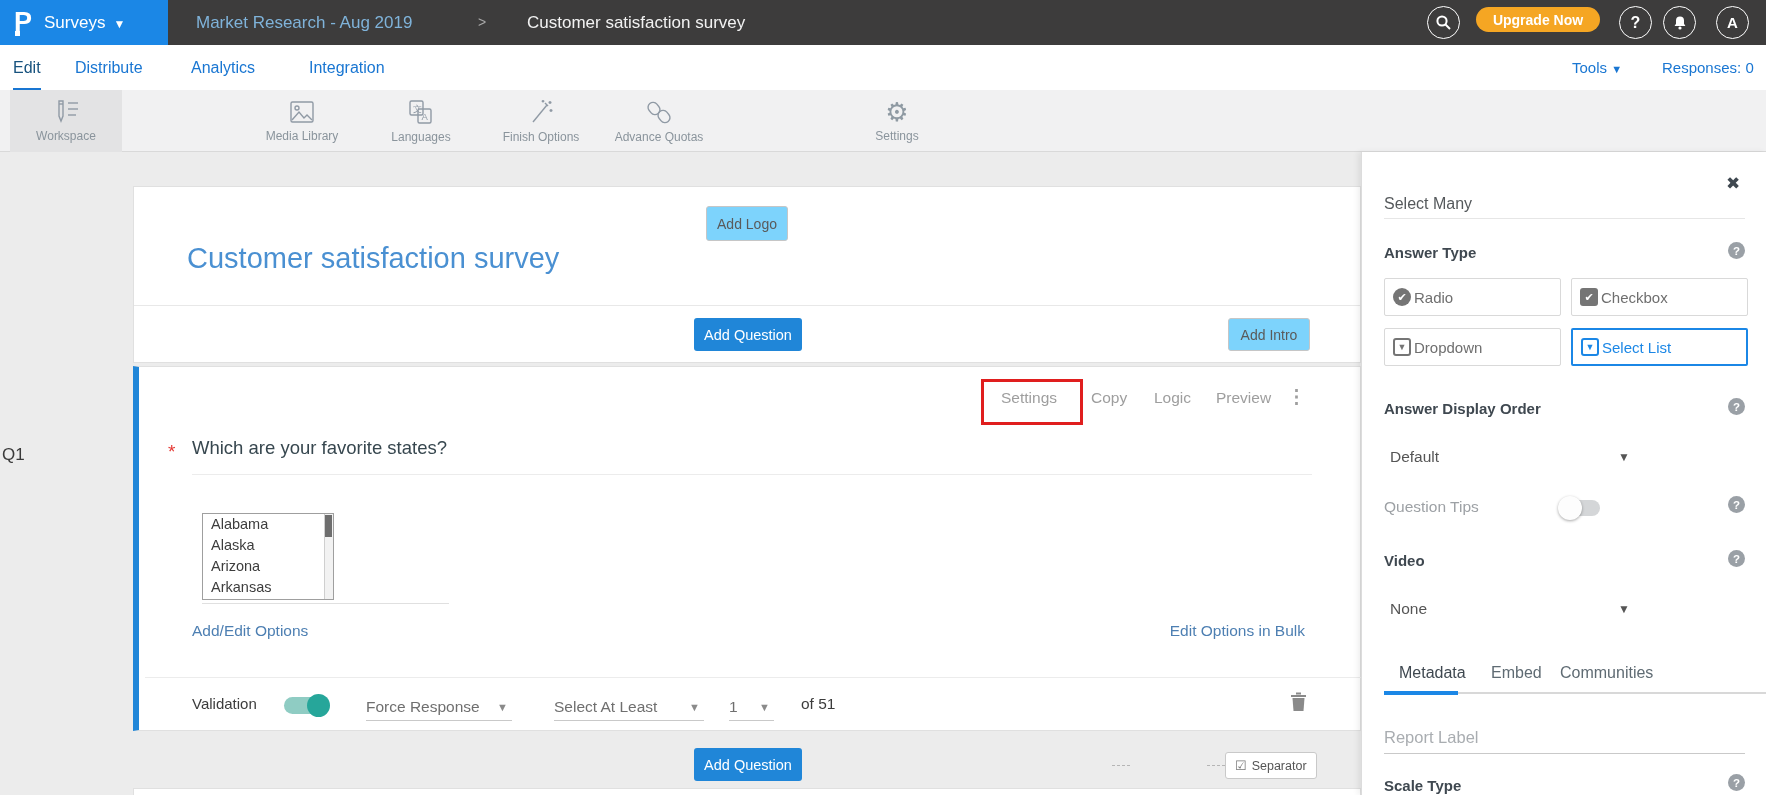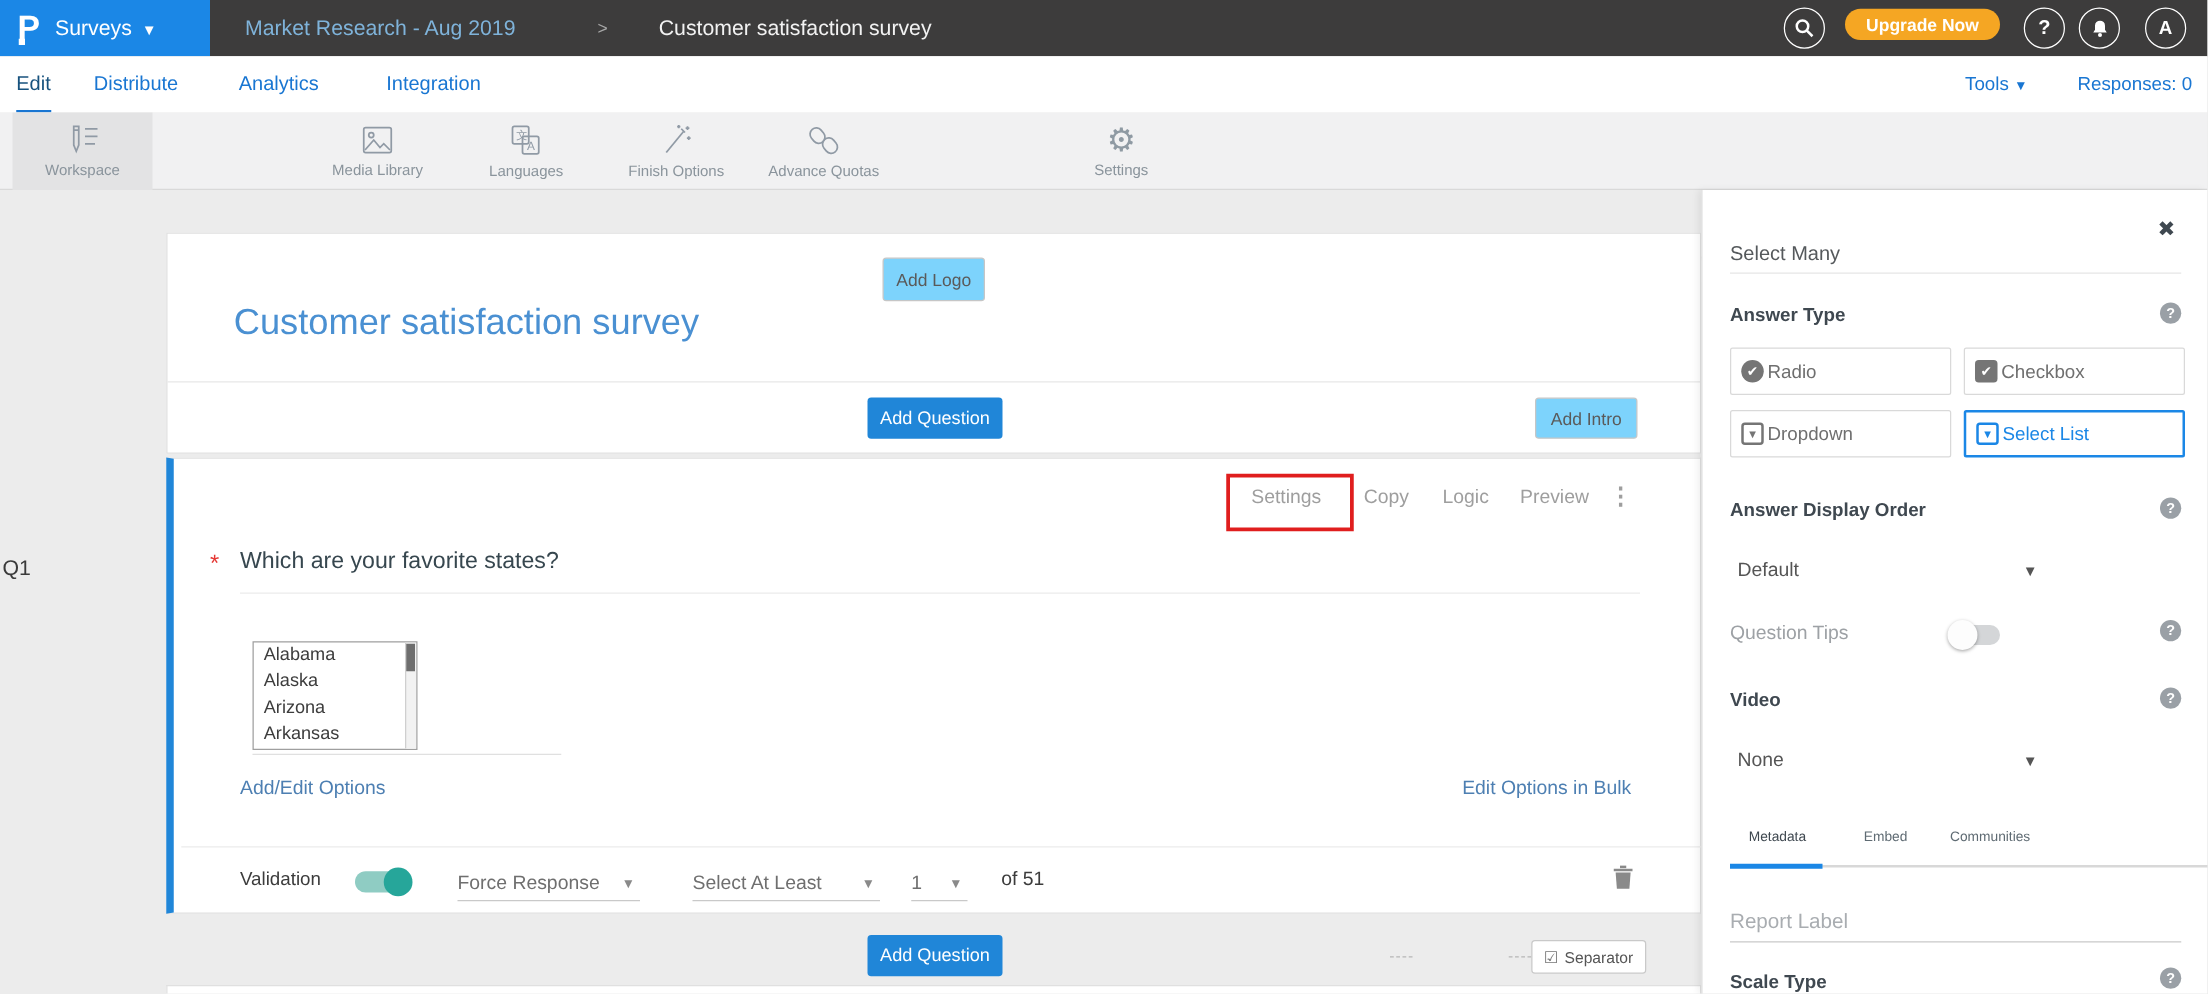--- a/index.html
+++ b/index.html
@@ -85,21 +85,21 @@
   .at-btn.selected { border:2px solid #1b87e6; color:#1b87e6; }
   .at-ic { width:18px; height:18px; border-radius:50%; background:#757575; color:#fff; font-size:11px; display:flex; align-items:center; justify-content:center; flex:none; }
   .at-ic.square { border-radius:3px; }
   .at-ic.outline { background:#fff; border:2px solid #757575; color:#757575; border-radius:3px; font-size:9px; }
   .at-ic.outline.blue { border-color:#1b87e6; color:#1b87e6; }
   .p-dd { left:28px; width:240px; height:26px; display:flex; align-items:center; justify-content:space-between; cursor:pointer; }
   .p-dd .dd-text { font-size:15.5px; color:#555; }
   .p-dd .dd-caret { font-size:12px; color:#555; }
   .toggle-off { width:40px; height:16px; background:#d4d6d8; border-radius:8px; cursor:pointer; }
   .toggle-off .knob { position:absolute; left:-2px; top:-4px; width:24px; height:24px; background:#fdfdfd; border-radius:50%; box-shadow:0 1px 3px rgba(0,0,0,0.35); }
-  .p-tab { top:512px; font-size:11px; color:#5f6b73; cursor:pointer; }
+  .p-tab { top:512px; font-size:16px; color:#5f6b73; cursor:pointer; }
   .p-tab.active { color:#3f4850; }
   .tabline { left:22px; top:540px; width:383px; height:2px; background:#d8d8d8; }
   .tabline-active { left:22px; top:539px; width:74px; height:4px; background:#1b87e6; }
   .report-input { left:22px; top:570px; width:361px; height:32px; border:none; border-bottom:1px solid #c9c9c9; font-size:16.5px; color:#555; background:transparent; outline:none; font-family:"Liberation Sans",sans-serif; }
   .report-input::placeholder { color:#a9adb1; }
 </style>
 </head>
 <body>
 
 <div class="stage">

